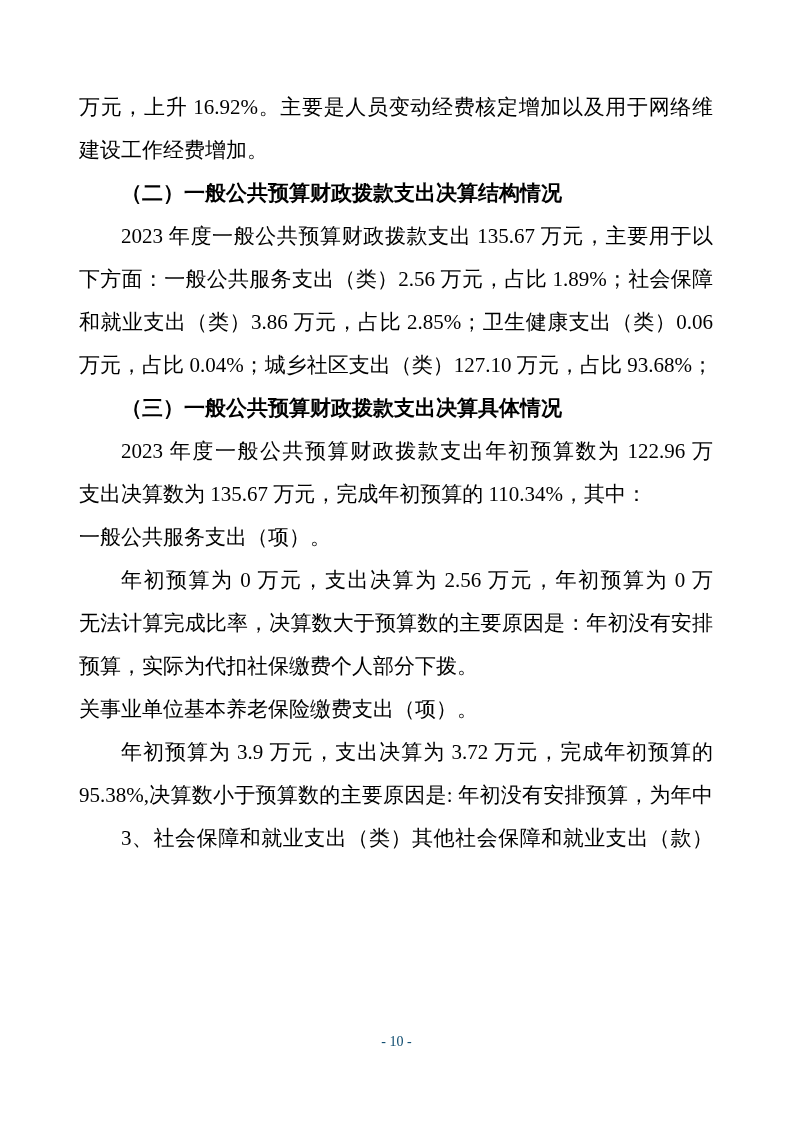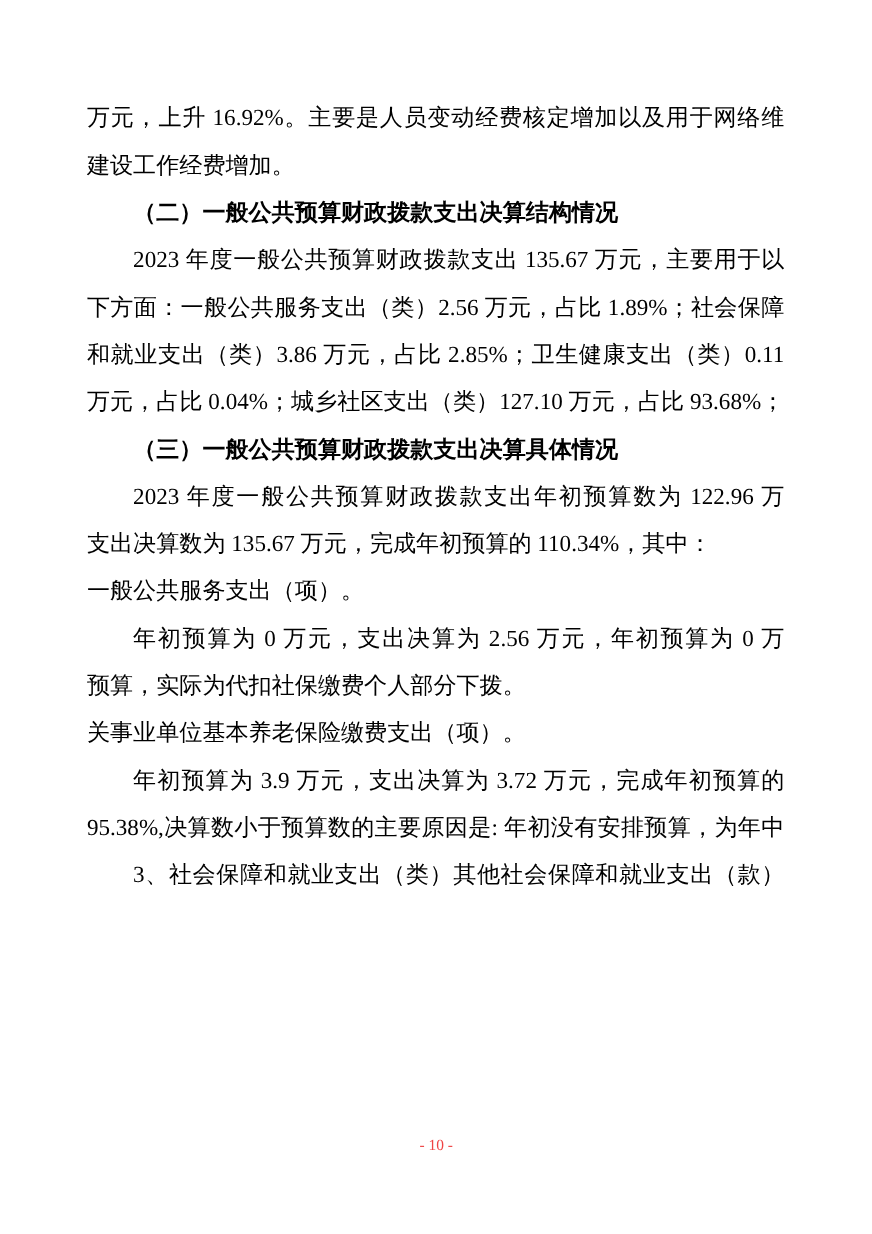--- a/index.html
+++ b/index.html
@@ -44,40 +44,41 @@
   }
   .footer {
     position: absolute;
     top: 1032px;
     left: 0;
     width: 100%;
     text-align: center;
     font-size: 14px;
     line-height: 20px;
     font-family: "Liberation Serif", "DejaVu Serif", serif;
-    color: #ef4444;
+    color: #0c4a6e;
   }
 </style>
 </head>
 <body>
 
 <div class="page">
   <div class="content">
       <div class="line">万元，上升 16.92%。主要是人员变动经费核定增加以及用于网络维护</div>
       <div class="line nojust">建设工作经费增加。</div>
       <div class="line bold indent nojust">（二）一般公共预算财政拨款支出决算结构情况</div>
       <div class="line indent">2023 年度一般公共预算财政拨款支出 135.67 万元，主要用于以</div>
       <div class="line">下方面：一般公共服务支出（类）2.56 万元，占比 1.89%；社会保障</div>
-      <div class="line">和就业支出（类）3.86 万元，占比 2.85%；卫生健康支出（类）0.11</div>
+      <div class="line">和就业支出（类）3.86 万元，占比 2.85%；卫生健康支出（类）0.06</div>
       <div class="line">万元，占比 0.04%；城乡社区支出（类）127.10 万元，占比 93.68%；</div>
       <div class="line bold indent nojust">（三）一般公共预算财政拨款支出决算具体情况</div>
       <div class="line indent">2023 年度一般公共预算财政拨款支出年初预算数为 122.96 万元，</div>
       <div class="line nojust">支出决算数为 135.67 万元，完成年初预算的 110.34%，其中：</div>
       <div class="line nojust">一般公共服务支出（项）。</div>
       <div class="line indent">年初预算为 0 万元，支出决算为 2.56 万元，年初预算为 0 万元，</div>
+      <div class="line">无法计算完成比率，决算数大于预算数的主要原因是：年初没有安排</div>
       <div class="line nojust">预算，实际为代扣社保缴费个人部分下拨。</div>
       <div class="line nojust">关事业单位基本养老保险缴费支出（项）。</div>
       <div class="line indent">年初预算为 3.9 万元，支出决算为 3.72 万元，完成年初预算的</div>
       <div class="line">95.38%,决算数小于预算数的主要原因是: 年初没有安排预算，为年中</div>
       <div class="line indent">3、社会保障和就业支出（类）其他社会保障和就业支出（款）</div>
     </div>
   <div class="footer">- 10 -</div>
 </div>
 
 </body></html>

